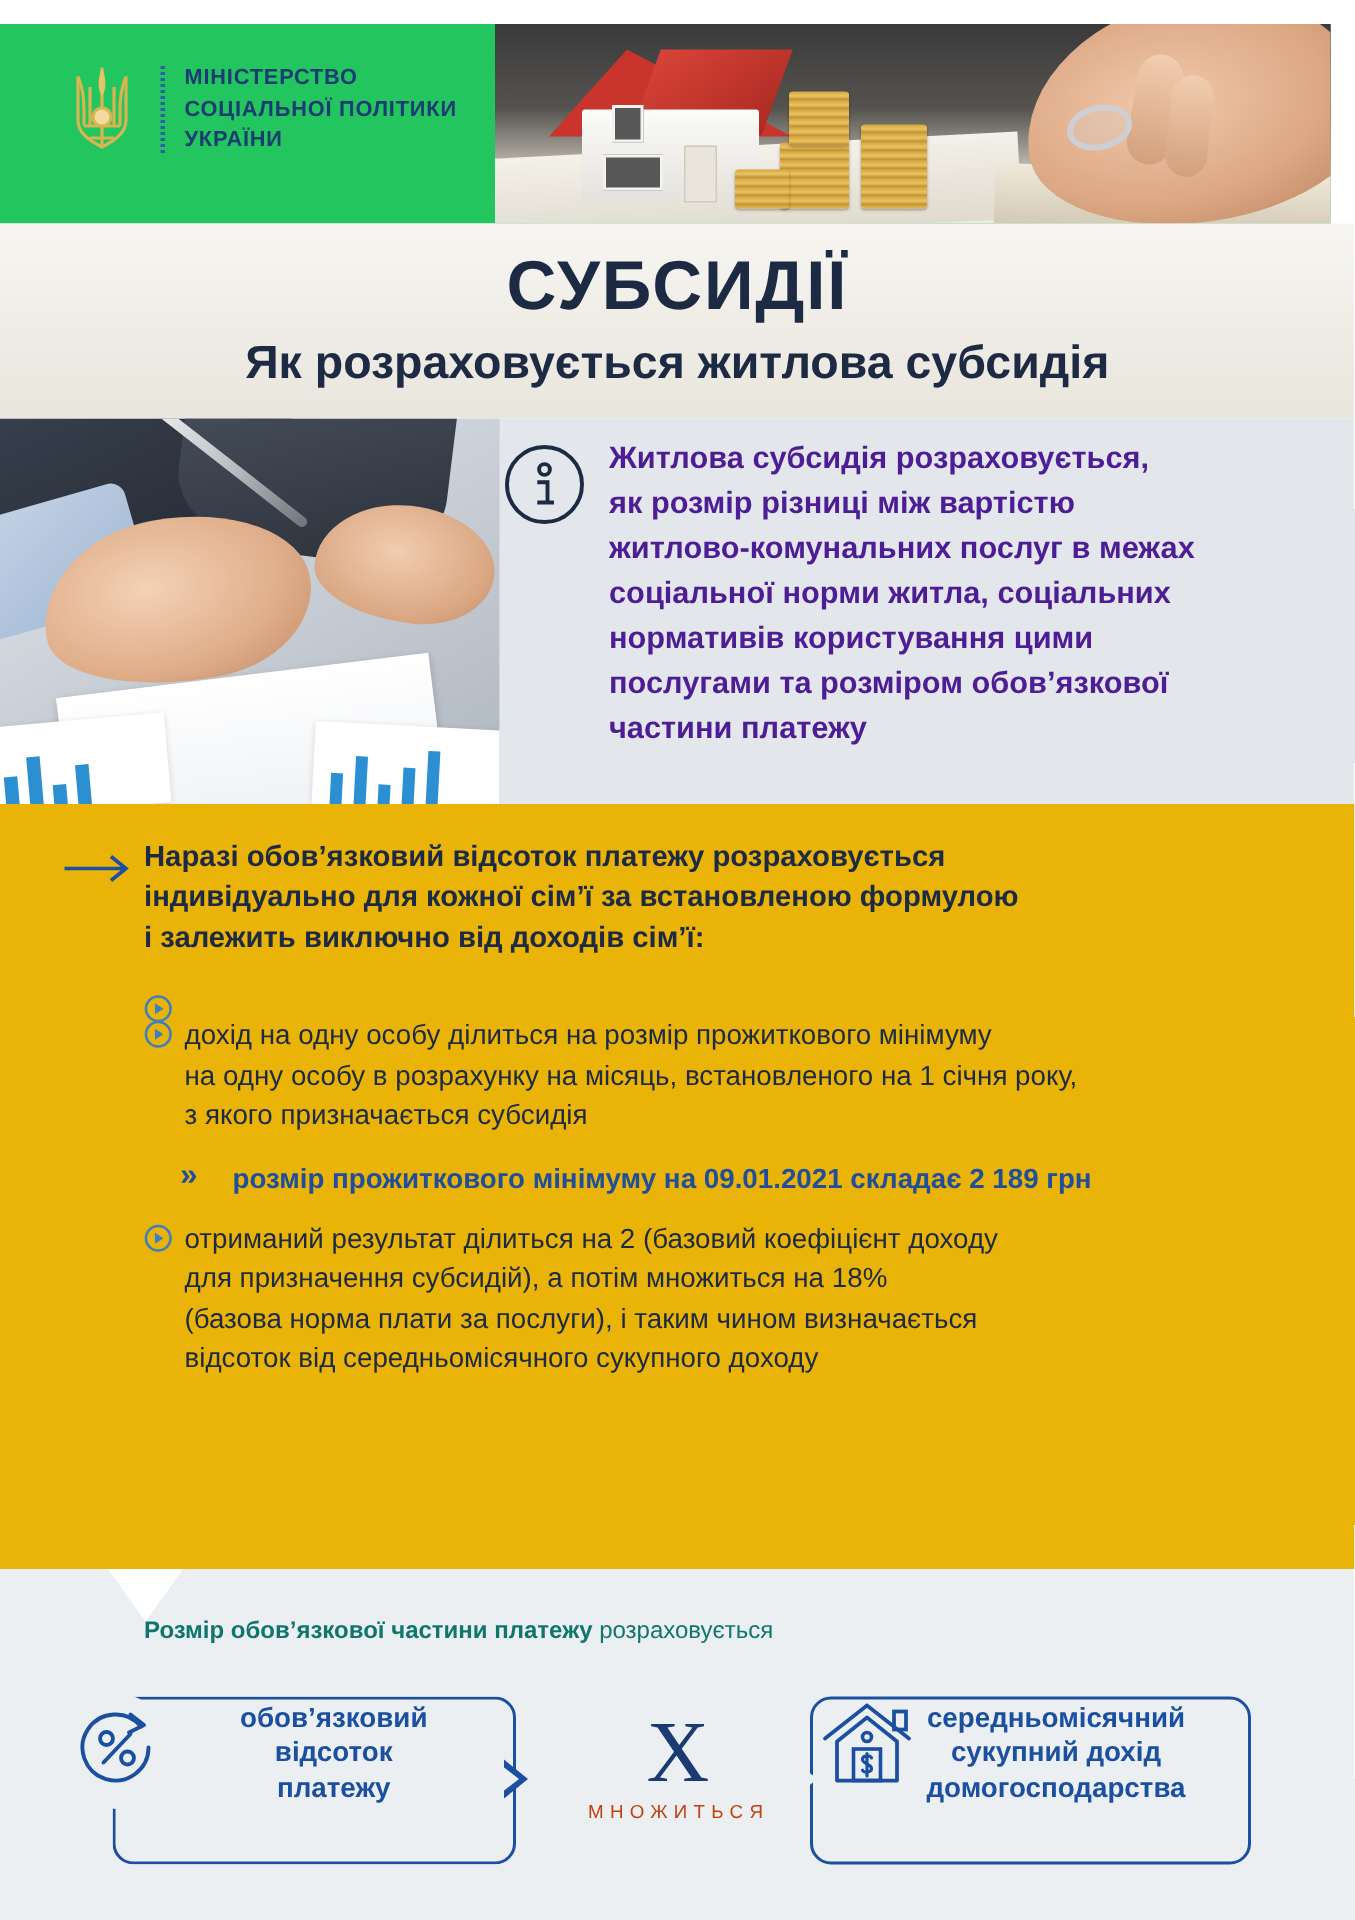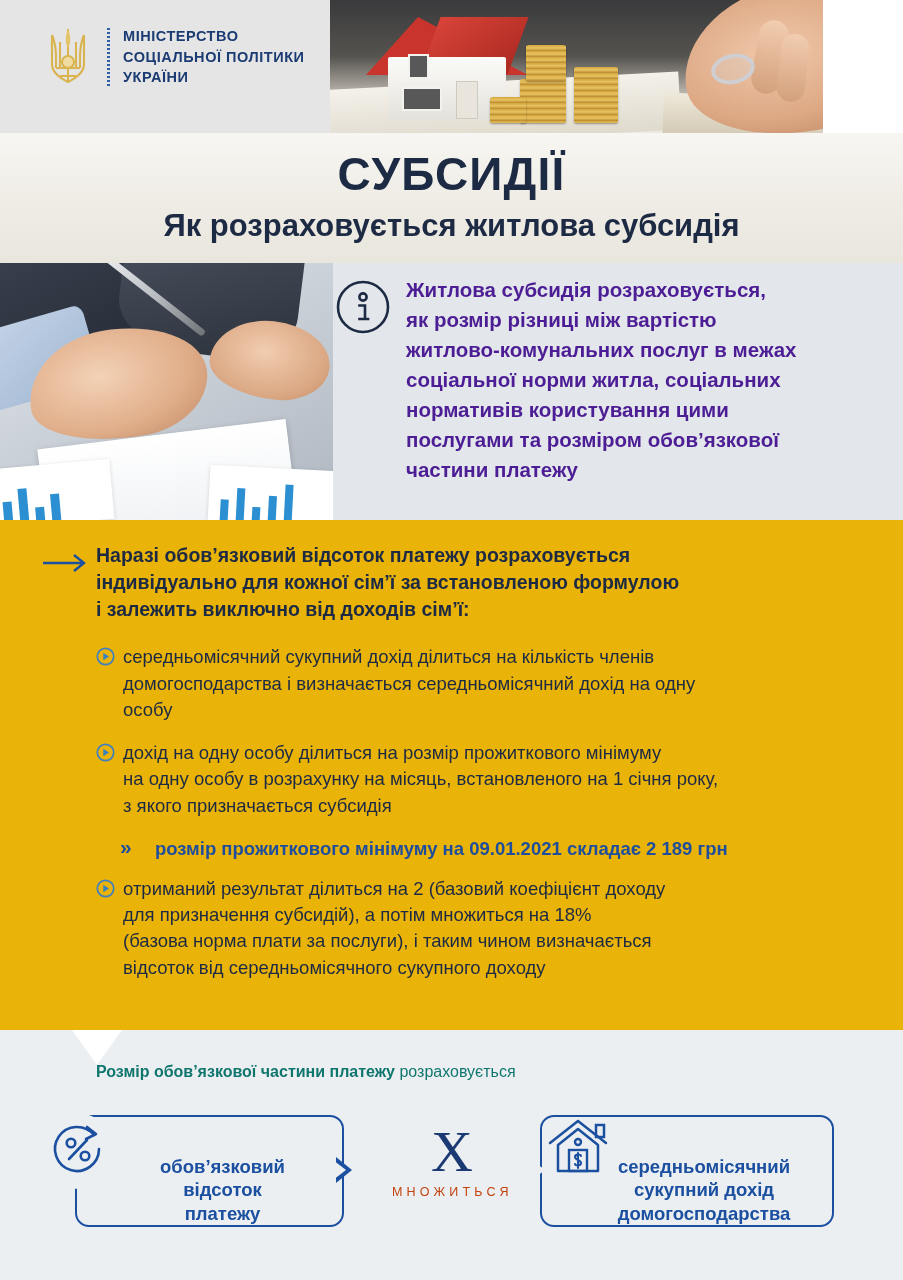--- a/index.html
+++ b/index.html
@@ -12,24 +12,25 @@
     height: 1280px;
     font-family: "Liberation Sans", sans-serif;
     color: #1d2a44;
     overflow: hidden;
     position: relative;
   }
 
   
   .header {
     position: relative;
-    width: 823px;
+    width: 887px;
     height: 133px;
-    background: #e5e5e5;
-    overflow: hidden;
+    background: #22c55e;
+    overflow: hidden;
+    margin-top: 16px;
   }
   .header-photo {
     position: absolute;
     top: 0;
     left: 330px;
     width: 573px;
     height: 133px;
     overflow: hidden;
     background: #6d6a66;
   }
@@ -383,21 +384,21 @@
     position: relative;
     margin-top: 24px;
     height: 140px;
   }
   .fbox {
     position: absolute;
     top: 10px;
     height: 108px;
     border: 2.5px solid #1b4fa0;
     display: flex;
-    align-items: flex-end;
+    align-items: flex-start;
     justify-content: center;
   }
   .fbox-left {
     left: 75px;
     width: 265px;
     border-radius: 14px;
     clip-path: polygon(0 0, 100% 0, 100% 42%, 115% 50%, 100% 58%, 100% 100%, 0 100%);
   }
   .fbox-left-pt {
     position: absolute;
@@ -582,23 +583,20 @@
   <ul class="bullets">
 
 
     <li class="bullet">
       <span class="bullet-icon">
         <svg width="19" height="19" viewBox="0 0 19 19">
           <circle cx="9.5" cy="9.5" r="8.2" fill="none" stroke="#3d7fbf" stroke-width="1.7"></circle>
           <path d="M7.3 5.8 L13 9.5 L7.3 13.2 Z" fill="#3d7fbf"></path>
         </svg>
       </span>
-      <p class="bullet-text">середньомісячний сукупний дохід ділиться на кількість членів
-домогосподарства і визначається середньомісячний дохід на одну
-особу</p>
     </li>
 
     <li class="bullet">
       <span class="bullet-icon">
         <svg width="19" height="19" viewBox="0 0 19 19">
           <circle cx="9.5" cy="9.5" r="8.2" fill="none" stroke="#3d7fbf" stroke-width="1.7"></circle>
           <path d="M7.3 5.8 L13 9.5 L7.3 13.2 Z" fill="#3d7fbf"></path>
         </svg>
       </span>
       <p class="bullet-text">дохід на одну особу ділиться на розмір прожиткового мінімуму

